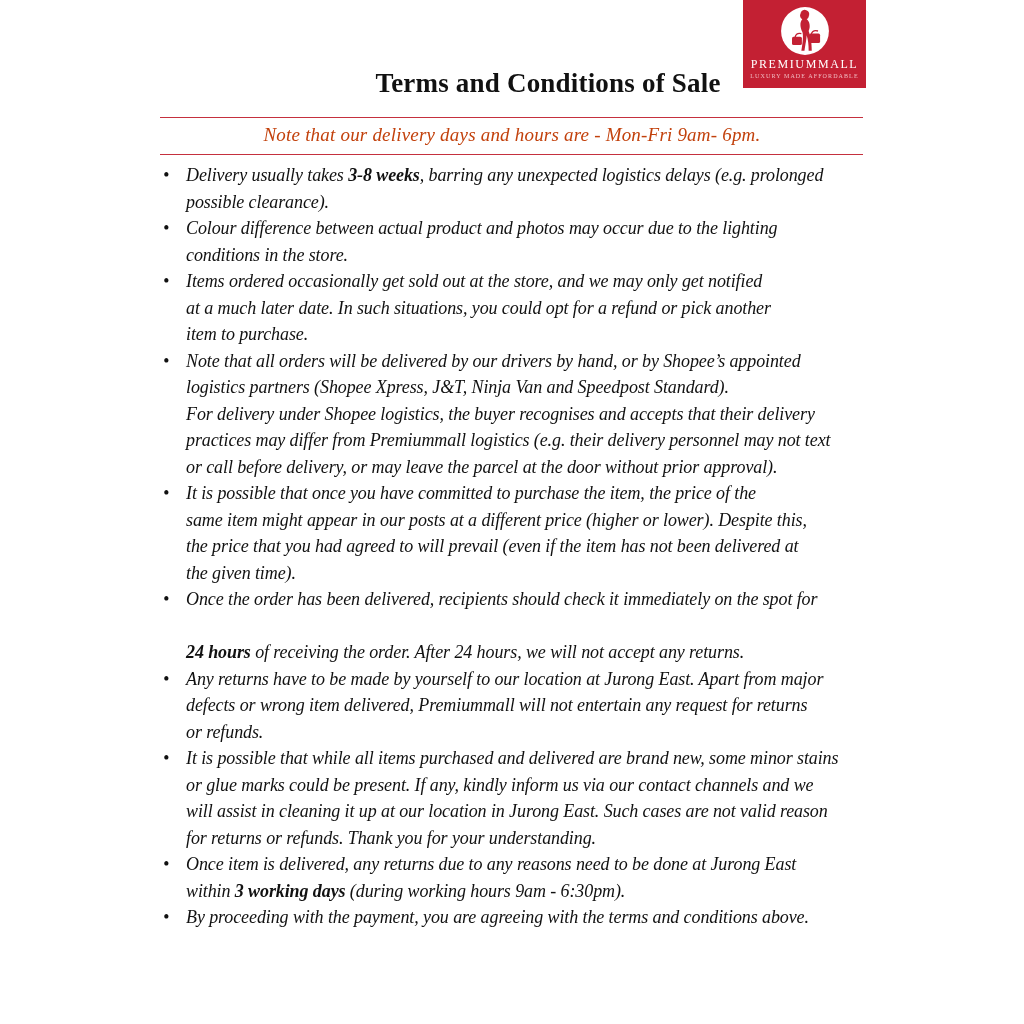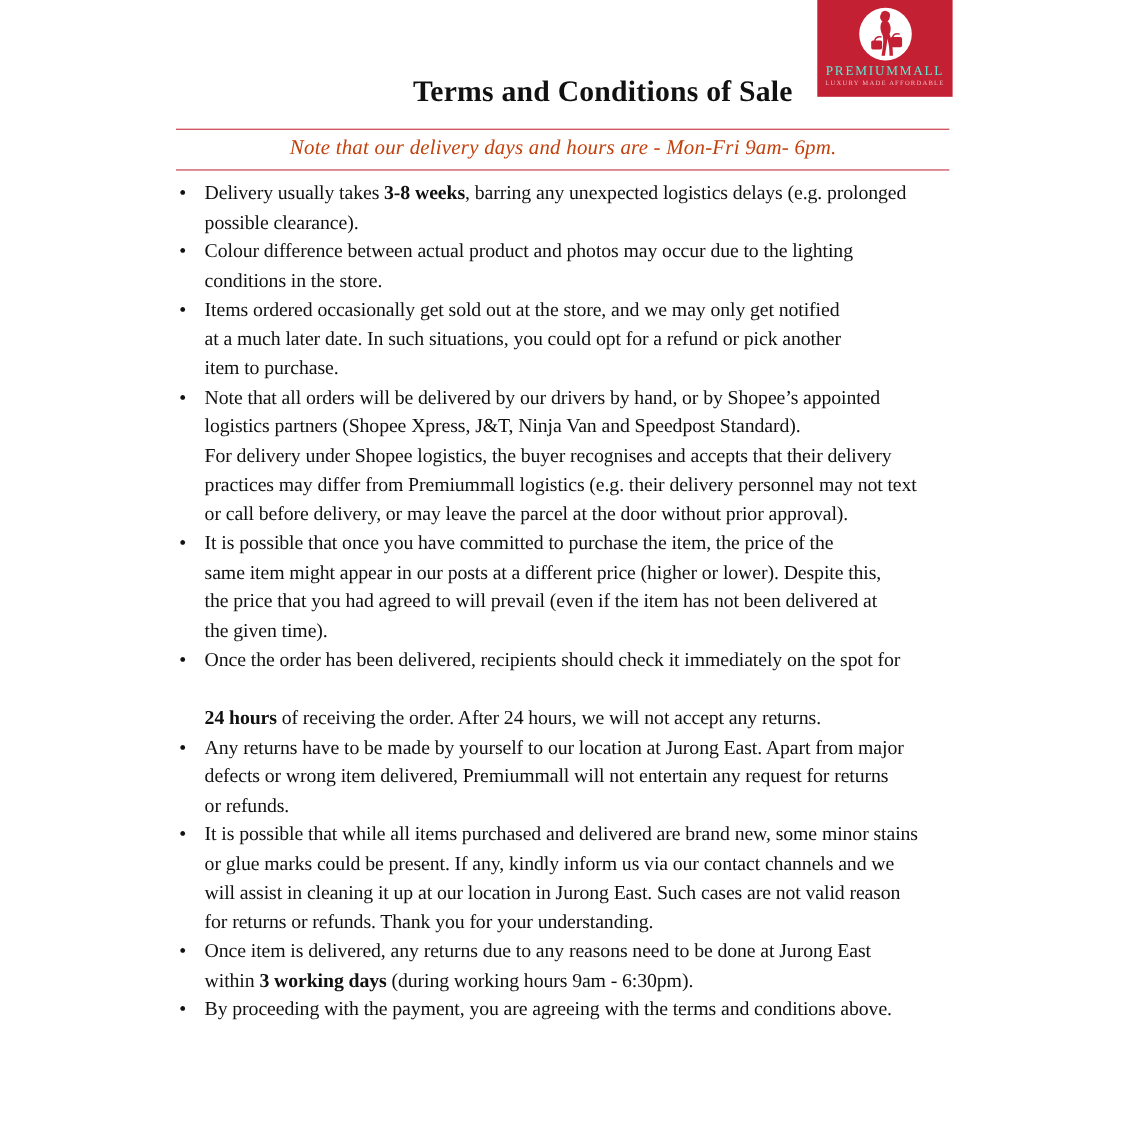--- a/index.html
+++ b/index.html
@@ -13,21 +13,21 @@
   }
   
   .logo{
     position:absolute;left:743px;top:0;
     width:123px;height:88px;
     background:#c32033;
     display:flex;flex-direction:column;align-items:center;
   }
   .logo-icon{margin-top:5px;width:52px;height:52px;}
   .logo-brand{
-    color:#5eead4;font-size:12px;letter-spacing:1.6px;
+    color:#ffffff;font-size:12px;letter-spacing:1.6px;
     line-height:12px;margin-top:1px;white-space:nowrap;
   }
   .logo-tagline{
     color:rgba(255,235,238,0.75);font-size:6px;letter-spacing:1.1px;
     line-height:8px;margin-top:2px;white-space:nowrap;
   }
   
   .title{
     position:absolute;top:68px;left:0;width:1024px;
     text-align:center;font-size:27px;font-weight:bold;
@@ -41,21 +41,21 @@
   .rule-top{top:117px;}
   .rule-bottom{top:154px;}
   .notice{
     position:absolute;top:124px;left:0;width:1024px;
     text-align:center;font-style:italic;font-size:19px;
     color:#c2410c;letter-spacing:0.2px;
   }
   
   .terms{
     position:absolute;top:162px;left:160px;width:760px;
-    margin:0;padding:0;list-style:none;
+    margin:0;padding:0;list-style:none;font-style:italic;
   }
   .terms li{
     position:relative;
     padding-left:26px;
     font-size:18px;
     line-height:26.5px;
     letter-spacing:-0.1px;
   }
   .terms li::before{
     content:"\2022";

